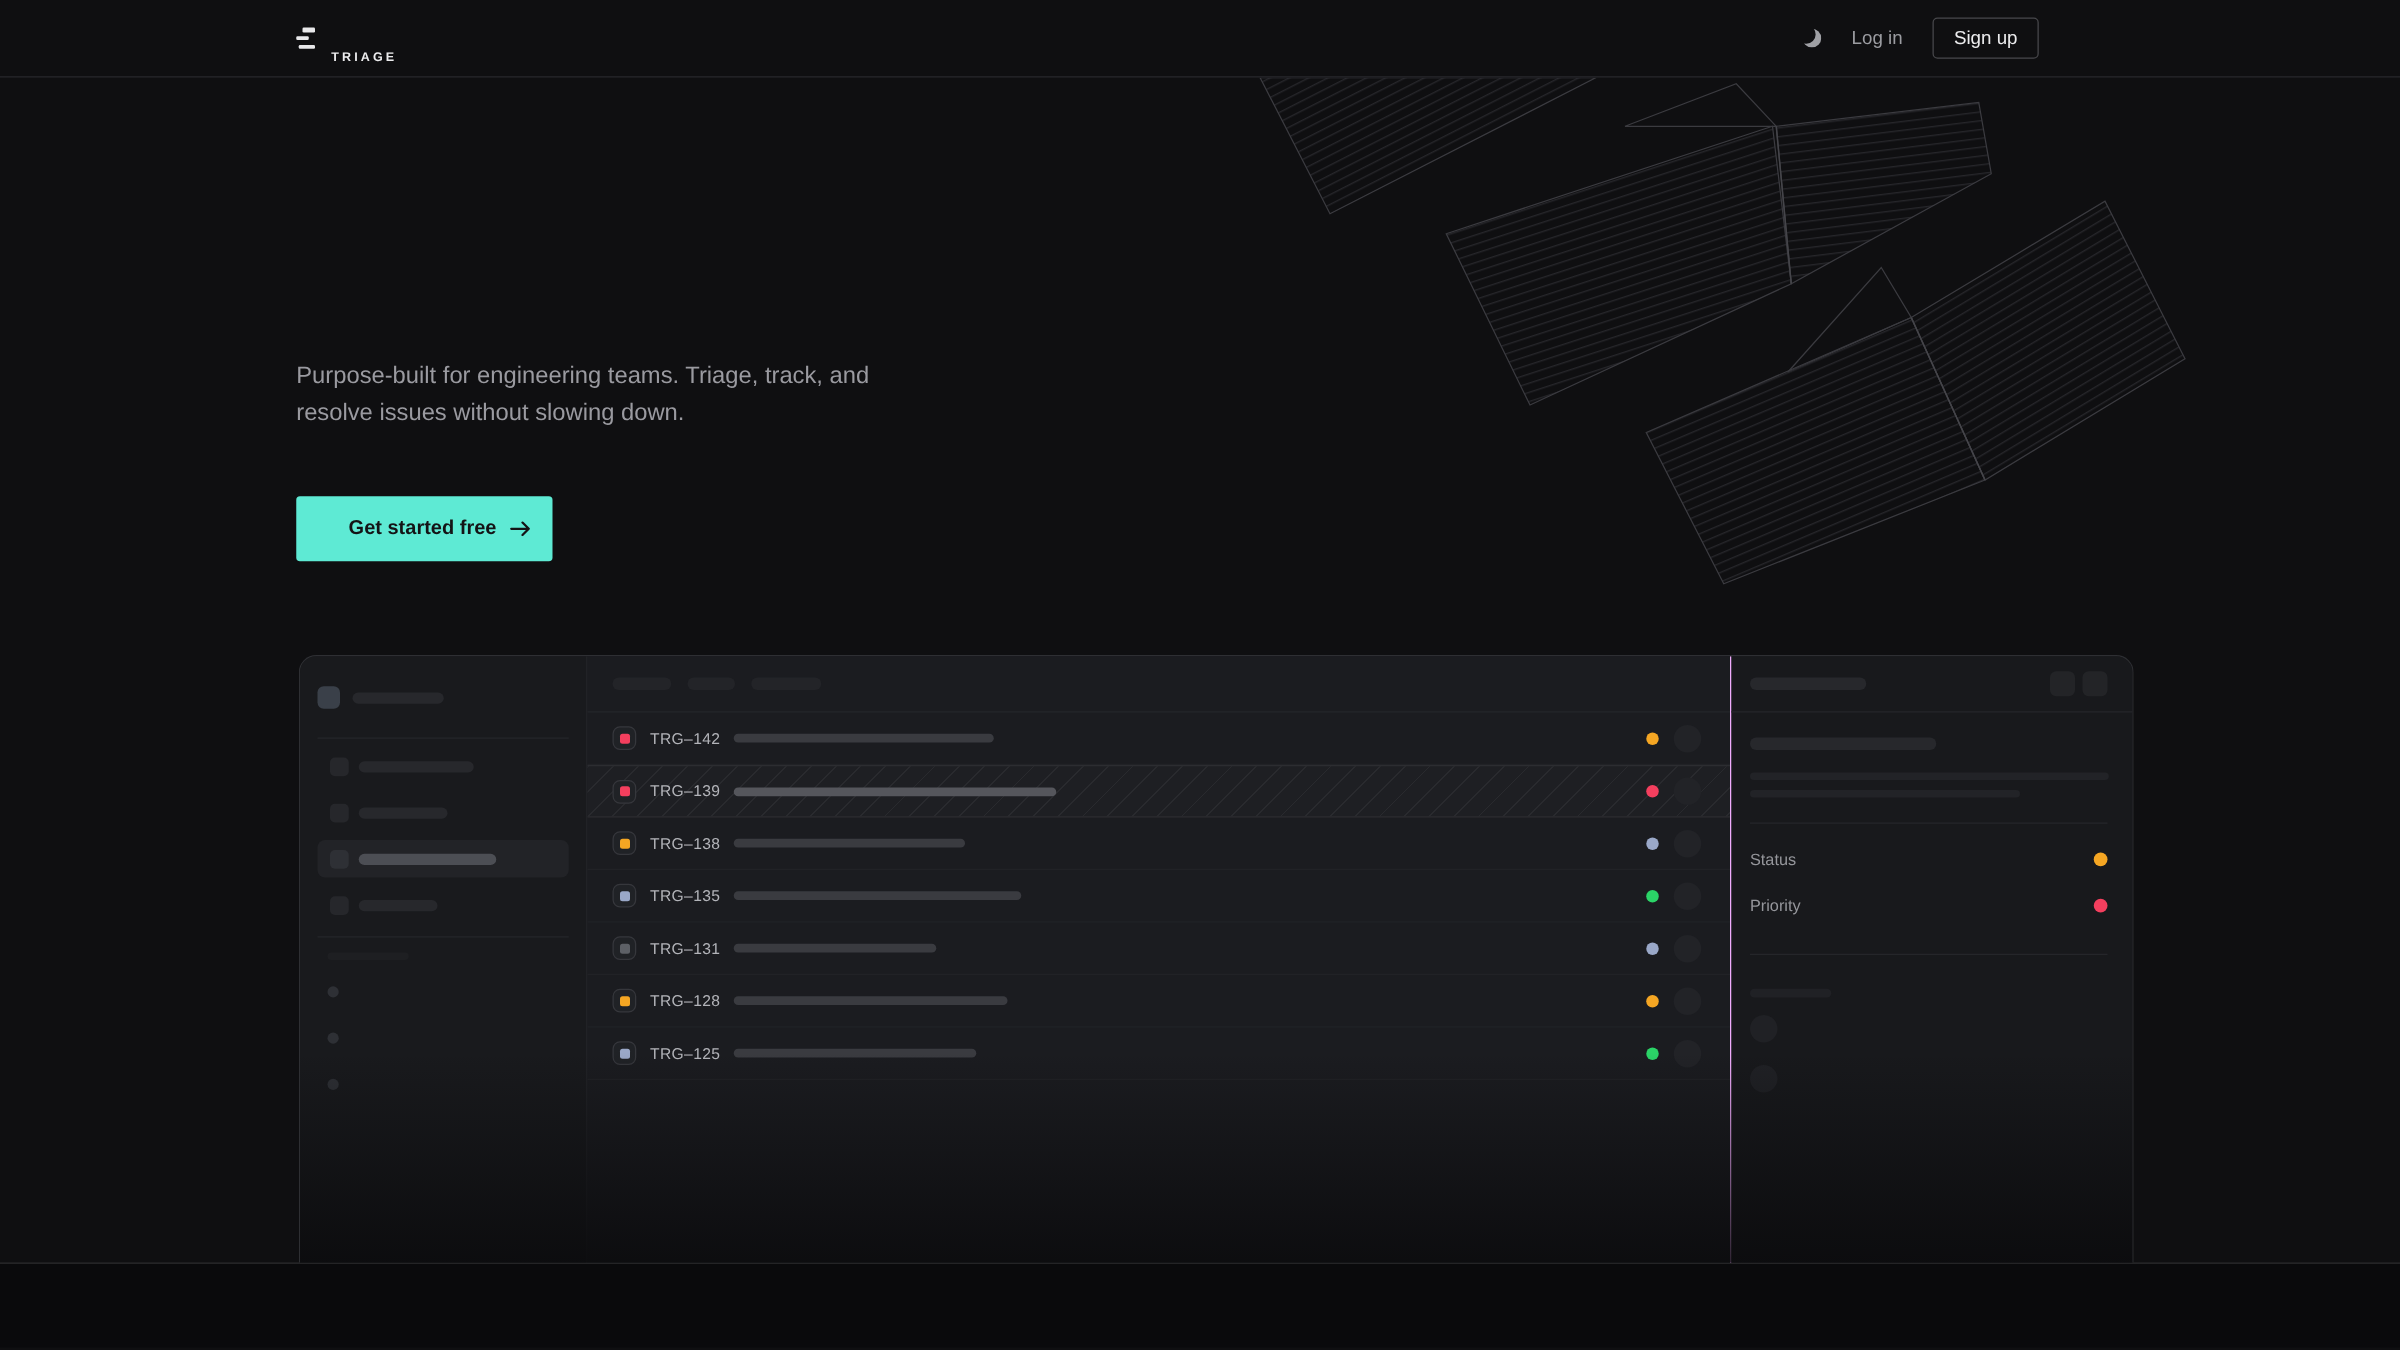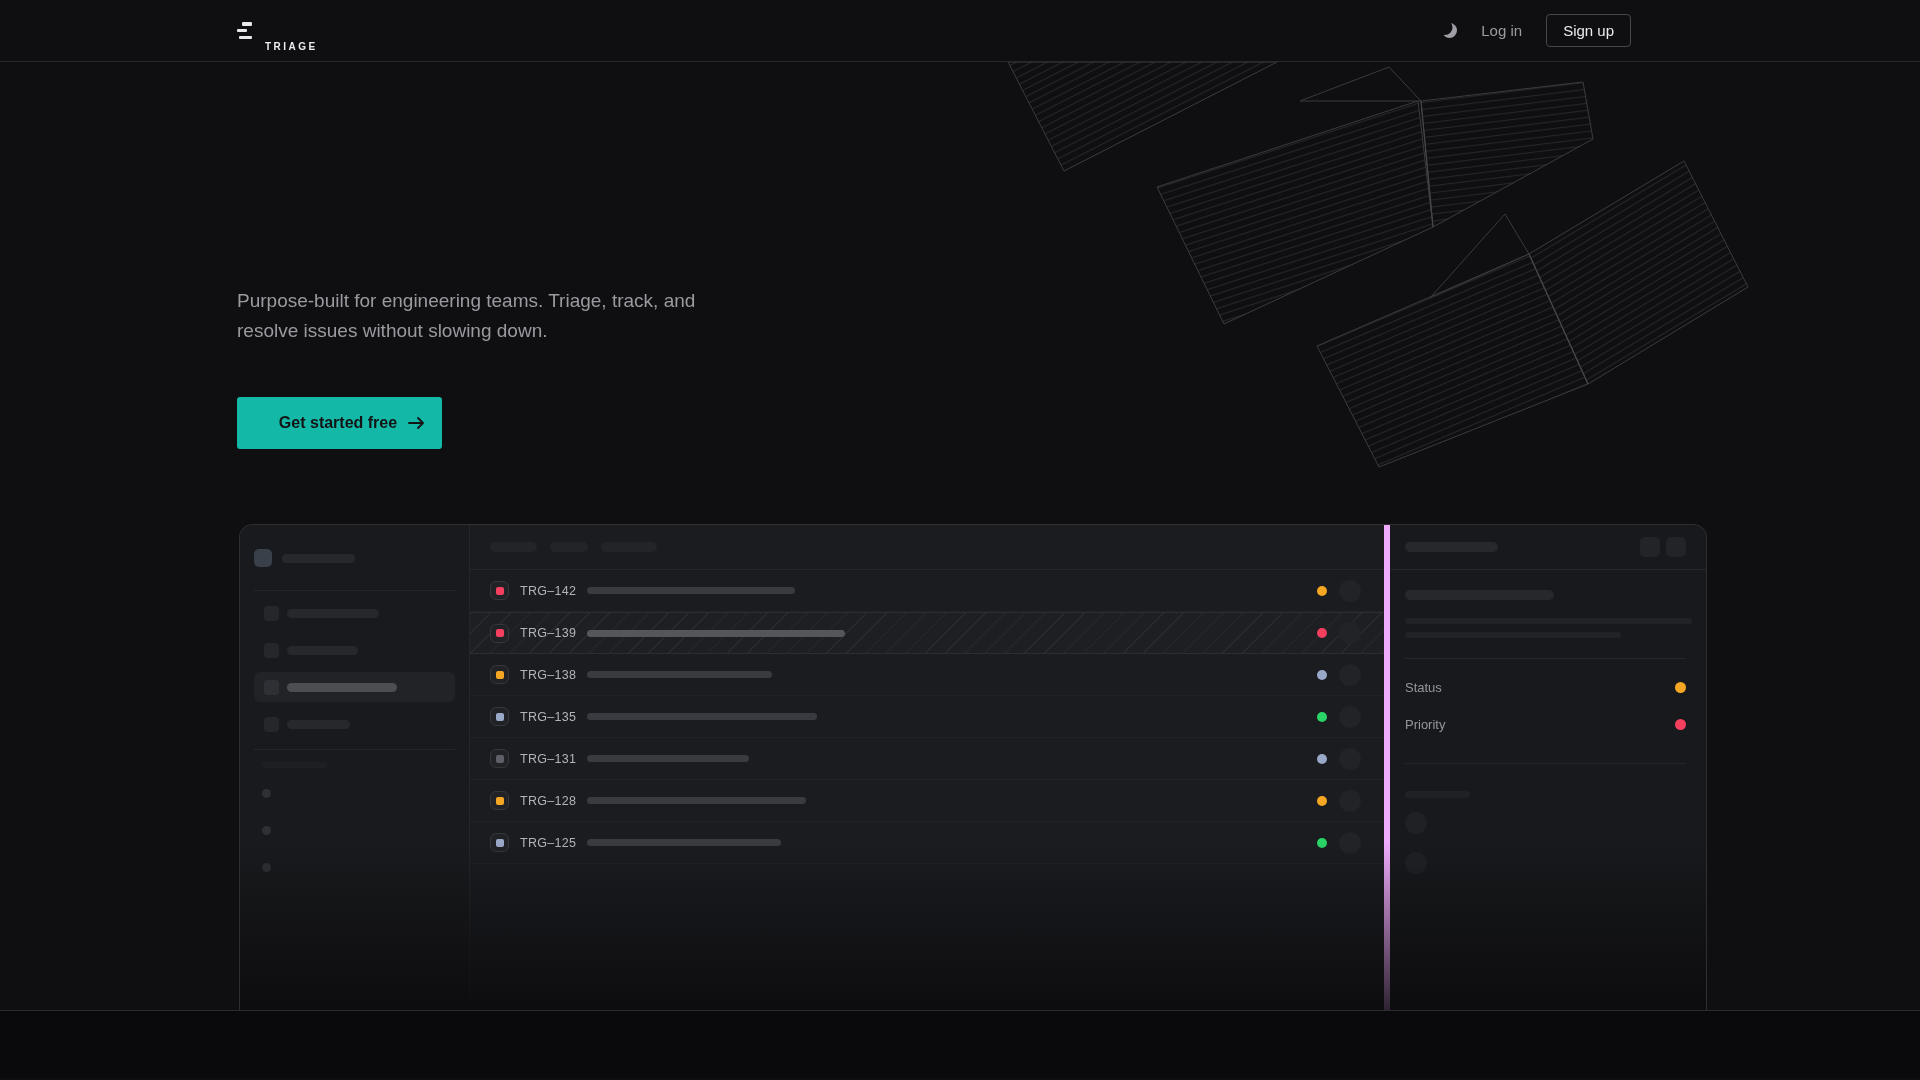--- a/index.html
+++ b/index.html
@@ -28,21 +28,21 @@
   .hero { position:relative; height:949px; border-bottom:1px solid #2c2c2f;
           background:#0f0f11; overflow:hidden; }
   .wire { position:absolute; left:1000px; top:0; pointer-events:none; }
   h1 { position:absolute; left:237px; top:62px; font-size:56px; line-height:64px;
        font-weight:500; letter-spacing:-1.5px; color:#eceded; }
   h1 span { display:block; }
   .subtitle { position:absolute; left:237px; top:224px; max-width:480px;
               font-size:19px; line-height:30px; color:#9a9aa0; }
   .cta { position:absolute; left:237px; top:335px; height:52px; width:205px;
          display:flex; align-items:center; justify-content:center; gap:11px;
-         background:#14b8a6; border:none; border-radius:3px; cursor:pointer;
+         background:#5eead4; border:none; border-radius:3px; cursor:pointer;
          font-family:"Liberation Sans", sans-serif;
          font-size:16px; font-weight:600; color:#141416;padding-left:25px; }
 
   
   .mockup { position:absolute; left:239px; top:462px; width:1468px; height:488px;
             border:1px solid #2e2f33; border-bottom:none; border-radius:14px 14px 0 0;
             background:#18191c; display:flex; overflow:hidden; }
   .m-divider { height:1px; background:#25262a; }
 
   
@@ -80,21 +80,21 @@
                 justify-content:center; flex:none; }
   .issue-icon i { display:block; width:8px; height:8px; border-radius:2px; }
   .issue-id { width:57px; margin-left:11px; font-size:12.5px; letter-spacing:0.3px;
               color:#b3b4b9; white-space:nowrap; }
   .issue-bar { height:7px; border-radius:3.5px; margin-left:10px; }
   .row-right { margin-left:auto; display:flex; align-items:center; gap:12px; }
   .status-dot { width:10px; height:10px; border-radius:50%; }
   .avatar { width:22px; height:22px; border-radius:50%; background:#222327; }
 
   
-  .detail { width:322px; flex:none; background:#18191c; border-left:6px solid #f0abfc; }
+  .detail { width:322px; flex:none; background:#18191c; border-left:1px solid #f0abfc; }
   .d-head { height:45px; display:flex; align-items:center;
             padding:0 20px 0 15px; border-bottom:1px solid #25262a; }
   .d-head-pill { width:93px; height:10px; }
   .d-btns { margin-left:auto; display:flex; gap:6px; }
   .d-btn { width:20px; height:20px; border-radius:5px; background:#232427; border:none; }
   .d-body { padding:0 20px 0 15px; }
   .d-title { width:149px; height:10px; margin-top:20px; }
   .d-line1 { width:287px; height:6px; border-radius:3px; background:#222327; margin-top:18px; }
   .d-line2 { width:216px; height:6px; border-radius:3px; background:#222327; margin-top:8px; }
   .d-body .m-divider { margin-top:20px; }

